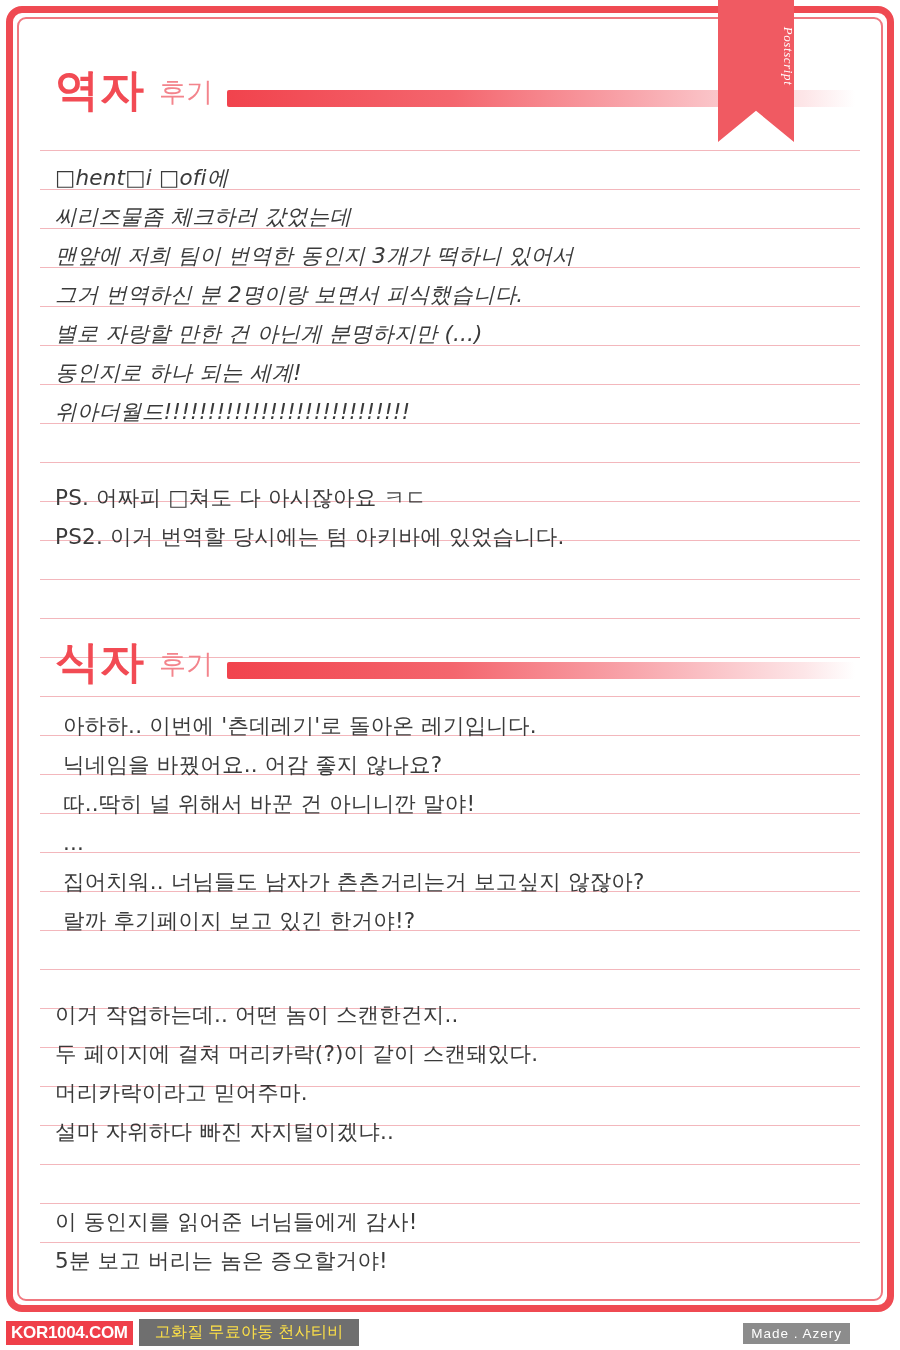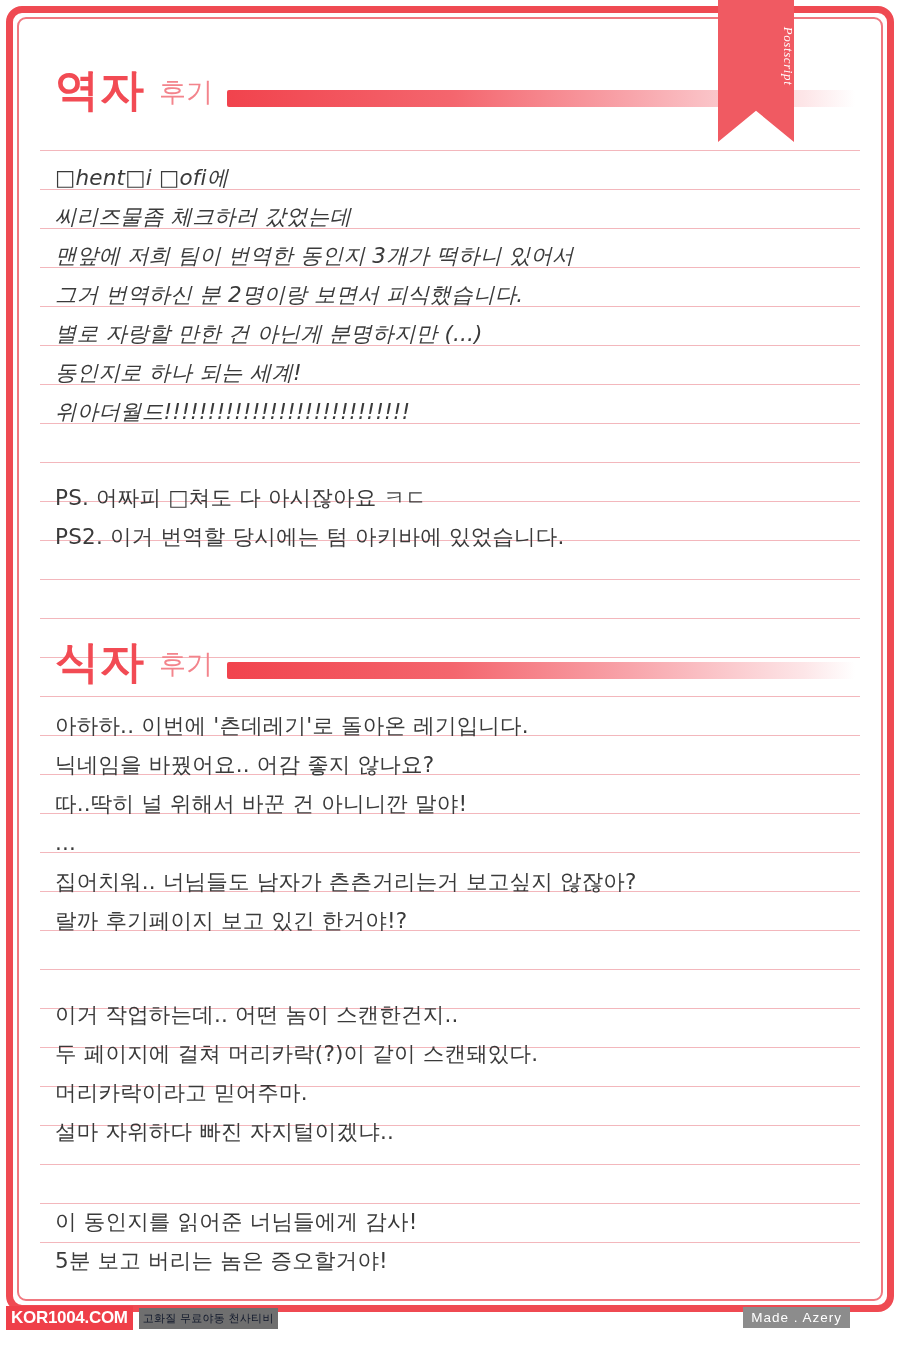--- a/index.html
+++ b/index.html
@@ -128,21 +128,21 @@
     font-family: "DejaVu Sans", sans-serif;
     white-space: pre-wrap;
     letter-spacing: 0.2px;
   }
   .gap { height: 39px; }
 
   
   .footer {
     position: absolute;
     left: 0;
-    bottom: 16px;
+    bottom: 0;
     width: 860px;
     height: 34px;
   }
   .foot-left {
     position: absolute;
     left: 6px;
     bottom: 4px;
     display: flex;
     align-items: center;
     gap: 6px;
@@ -151,23 +151,23 @@
     background: #ef3f49;
     color: #ffffff;
     font-weight: bold;
     font-size: 17px;
     padding: 2px 5px;
     letter-spacing: -0.3px;
     font-family: "Liberation Sans", sans-serif;
   }
   .foot-tag {
     background: #6f6f6f;
-    color: #0f172a;
-    font-size: 11px;
-    padding: 3px 4px;
+    color: #fde047;
+    font-size: 16px;
+    padding: 3px 16px;
     letter-spacing: 0.3px;
   }
   .foot-right {
     position: absolute;
     right: 10px;
     bottom: 6px;
     background: #8c8c8c;
     color: #ffffff;
     font-size: 13.5px;
     padding: 3px 8px;
@@ -235,21 +235,21 @@
     <div class="body-text" style="margin-top:8px;">PS. 어짜피 □쳐도 다 아시잖아요 ㅋㄷ
 PS2. 이거 번역할 당시에는 텀 아키바에 있었습니다.</div>
   </div>
 
   <div class="section" style="top:628px;">
     <div class="sec-head">
       <div class="sec-title">식자</div>
       <div class="sec-sub">후기</div>
       <div class="sec-bar"></div>
     </div>
-    <div class="body-text" style="margin-top:22px;">아하하.. 이번에 '츤데레기'로 돌아온 레기입니다.
+    <div class="body-text" style="margin-top:22px;margin-left:8px;">아하하.. 이번에 '츤데레기'로 돌아온 레기입니다.
 닉네임을 바꿨어요.. 어감 좋지 않나요?
 따..딱히 널 위해서 바꾼 건 아니니깐 말야!
 ...
 집어치워.. 너님들도 남자가 츤츤거리는거 보고싶지 않잖아?
 랄까 후기페이지 보고 있긴 한거야!?</div>
     <div class="gap"></div>
     <div class="body-text" style="margin-top:16px;">이거 작업하는데.. 어떤 놈이 스캔한건지..
 두 페이지에 걸쳐 머리카락(?)이 같이 스캔돼있다.
 머리카락이라고 믿어주마.
 설마 자위하다 빠진 자지털이겠냐..</div>

